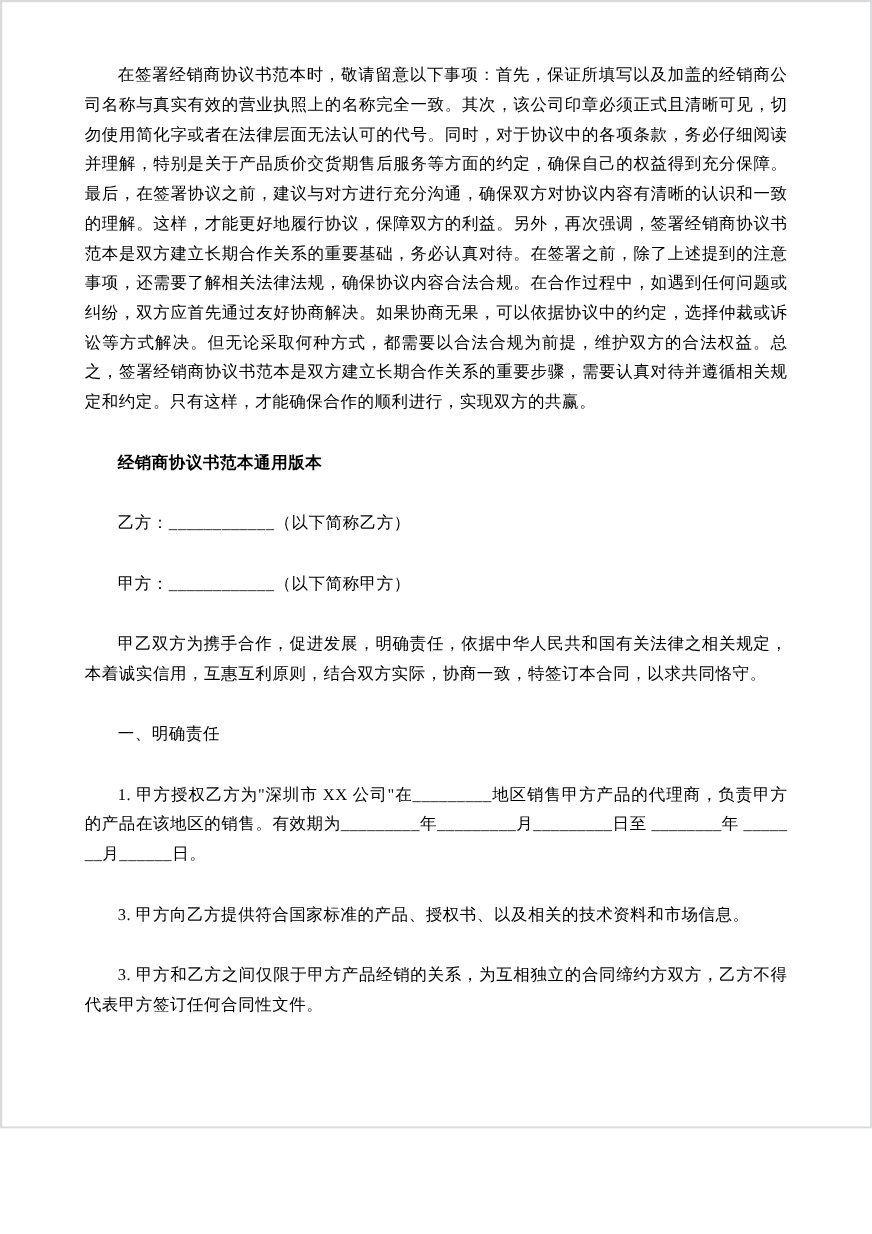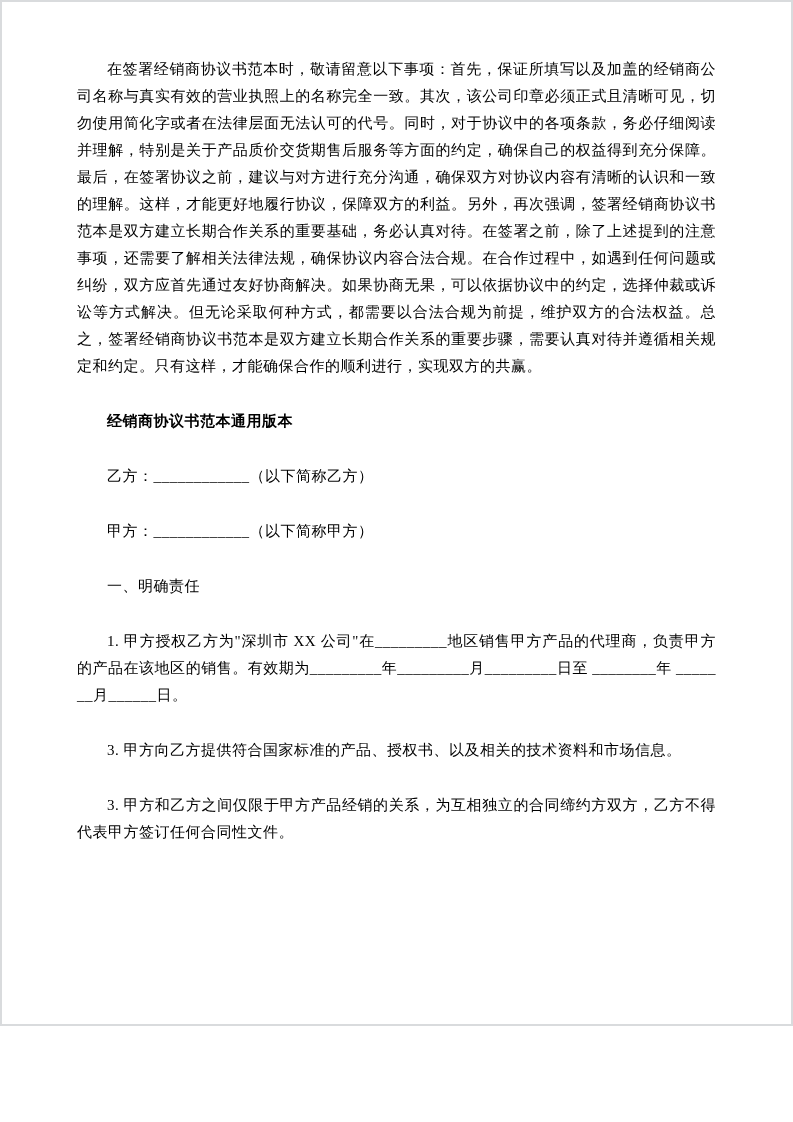--- a/index.html
+++ b/index.html
@@ -28,20 +28,21 @@
     line-height: 27px;
     text-align: justify;
     text-indent: 2em;
     letter-spacing: 0.5px;
     word-break: break-all;
   }
   .content p.doc-title {
     font-weight: bold;
     text-align: left;
     margin-top: 22px;
+    font-family: Liberation Mono, monospace;
   }
   .content p.party-line,
   .content p.section-heading,
   .content p.short-line {
     text-align: left;
   }
 </style>
 </head>
 <body>
 
@@ -49,20 +50,21 @@
   <div class="content">
 
     <p>在签署经销商协议书范本时，敬请留意以下事项：首先，保证所填写以及加盖的经销商公司名称与真实有效的营业执照上的名称完全一致。其次，该公司印章必须正式且清晰可见，切勿使用简化字或者在法律层面无法认可的代号。同时，对于协议中的各项条款，务必仔细阅读并理解，特别是关于产品质价交货期售后服务等方面的约定，确保自己的权益得到充分保障。最后，在签署协议之前，建议与对方进行充分沟通，确保双方对协议内容有清晰的认识和一致的理解。这样，才能更好地履行协议，保障双方的利益。另外，再次强调，签署经销商协议书范本是双方建立长期合作关系的重要基础，务必认真对待。在签署之前，除了上述提到的注意事项，还需要了解相关法律法规，确保协议内容合法合规。在合作过程中，如遇到任何问题或纠纷，双方应首先通过友好协商解决。如果协商无果，可以依据协议中的约定，选择仲裁或诉讼等方式解决。但无论采取何种方式，都需要以合法合规为前提，维护双方的合法权益。总之，签署经销商协议书范本是双方建立长期合作关系的重要步骤，需要认真对待并遵循相关规定和约定。只有这样，才能确保合作的顺利进行，实现双方的共赢。</p>
 
     <p class="doc-title">经销商协议书范本通用版本</p>
 
     <p class="party-line">乙方：____________（以下简称乙方）</p>
 
     <p class="party-line">甲方：____________（以下简称甲方）</p>
 
+    <p>甲乙双方为携手合作，促进发展，明确责任，依据中华人民共和国有关法律之相关规定，本着诚实信用，互惠互利原则，结合双方实际，协商一致，特签订本合同，以求共同恪守。</p>
 
     <p class="section-heading">一、明确责任</p>
 
     <p>1. 甲方授权乙方为"深圳市 XX 公司"在_________地区销售甲方产品的代理商，负责甲方的产品在该地区的销售。有效期为_________年_________月_________日至 ________年 _______月______日。</p>
 
     <p class="short-line">3. 甲方向乙方提供符合国家标准的产品、授权书、以及相关的技术资料和市场信息。</p>
 
     <p>3. 甲方和乙方之间仅限于甲方产品经销的关系，为互相独立的合同缔约方双方，乙方不得代表甲方签订任何合同性文件。</p>
 
 

